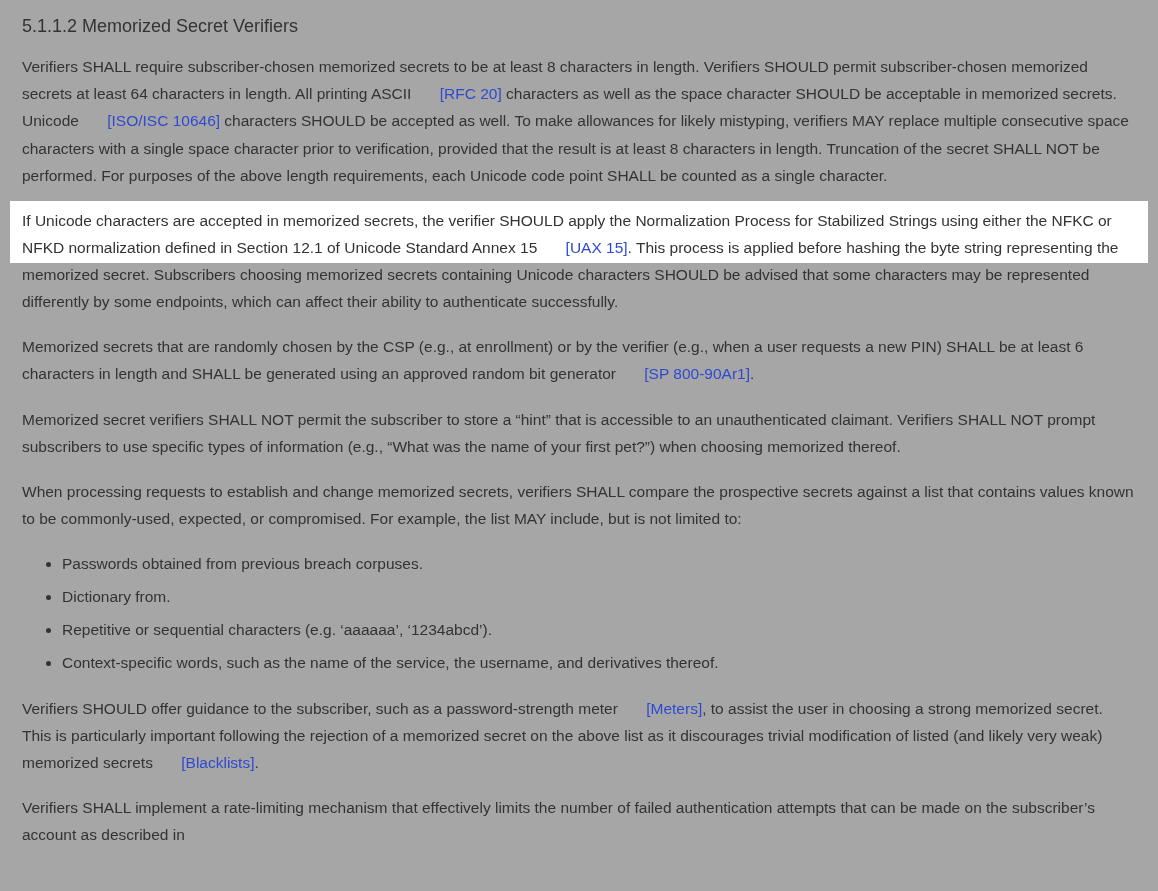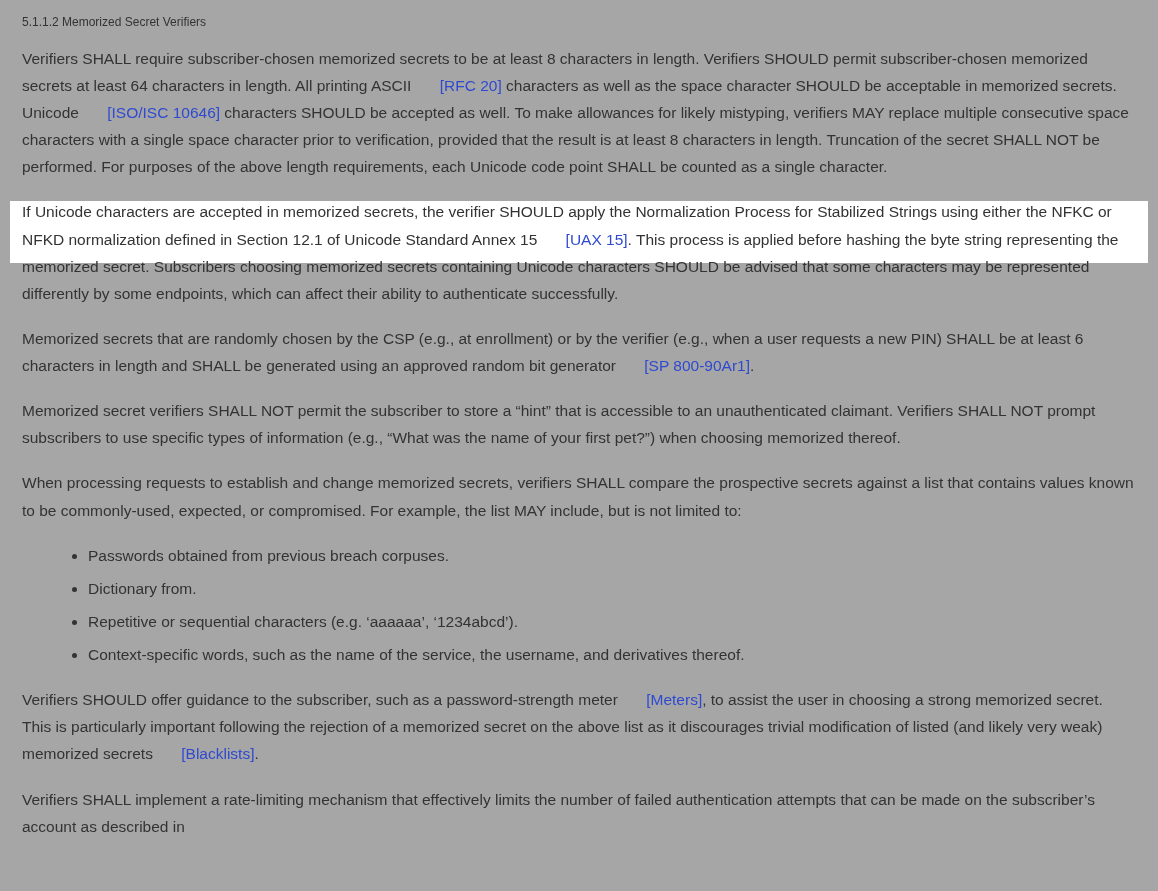--- a/index.html
+++ b/index.html
@@ -9,41 +9,40 @@
     font-family: "Helvetica Neue", Helvetica, Arial, sans-serif;
     font-size: 15.5px;
     color: #333;
     line-height: 1.75;
     width: 1158px;
   }
   .page {
     padding: 14px 22px 20px 22px;
   }
   h4.section-heading {
-    font-size: 12px;
+    font-size: 18px;
     font-weight: 500;
     color: #333;
     margin: 0 0 14px 0;
     line-height: 1.4;
   }
   p {
     margin: 0 0 18px 0;
   }
   a.ref {
     color: #2f4ad0;
     text-decoration: none;
     padding-left: 24px;
   }
   ul {
     margin: 0 0 18px 0;
     padding-left: 40px;
   }
   ul li {
     margin-bottom: 6px;
-    margin-left: 26px;
   }
   
   .content-wrap {
     position: relative;
   }
   .white-strip {
     position: absolute;
     left: -12px;
     right: -12px;
     background: #ffffff;

